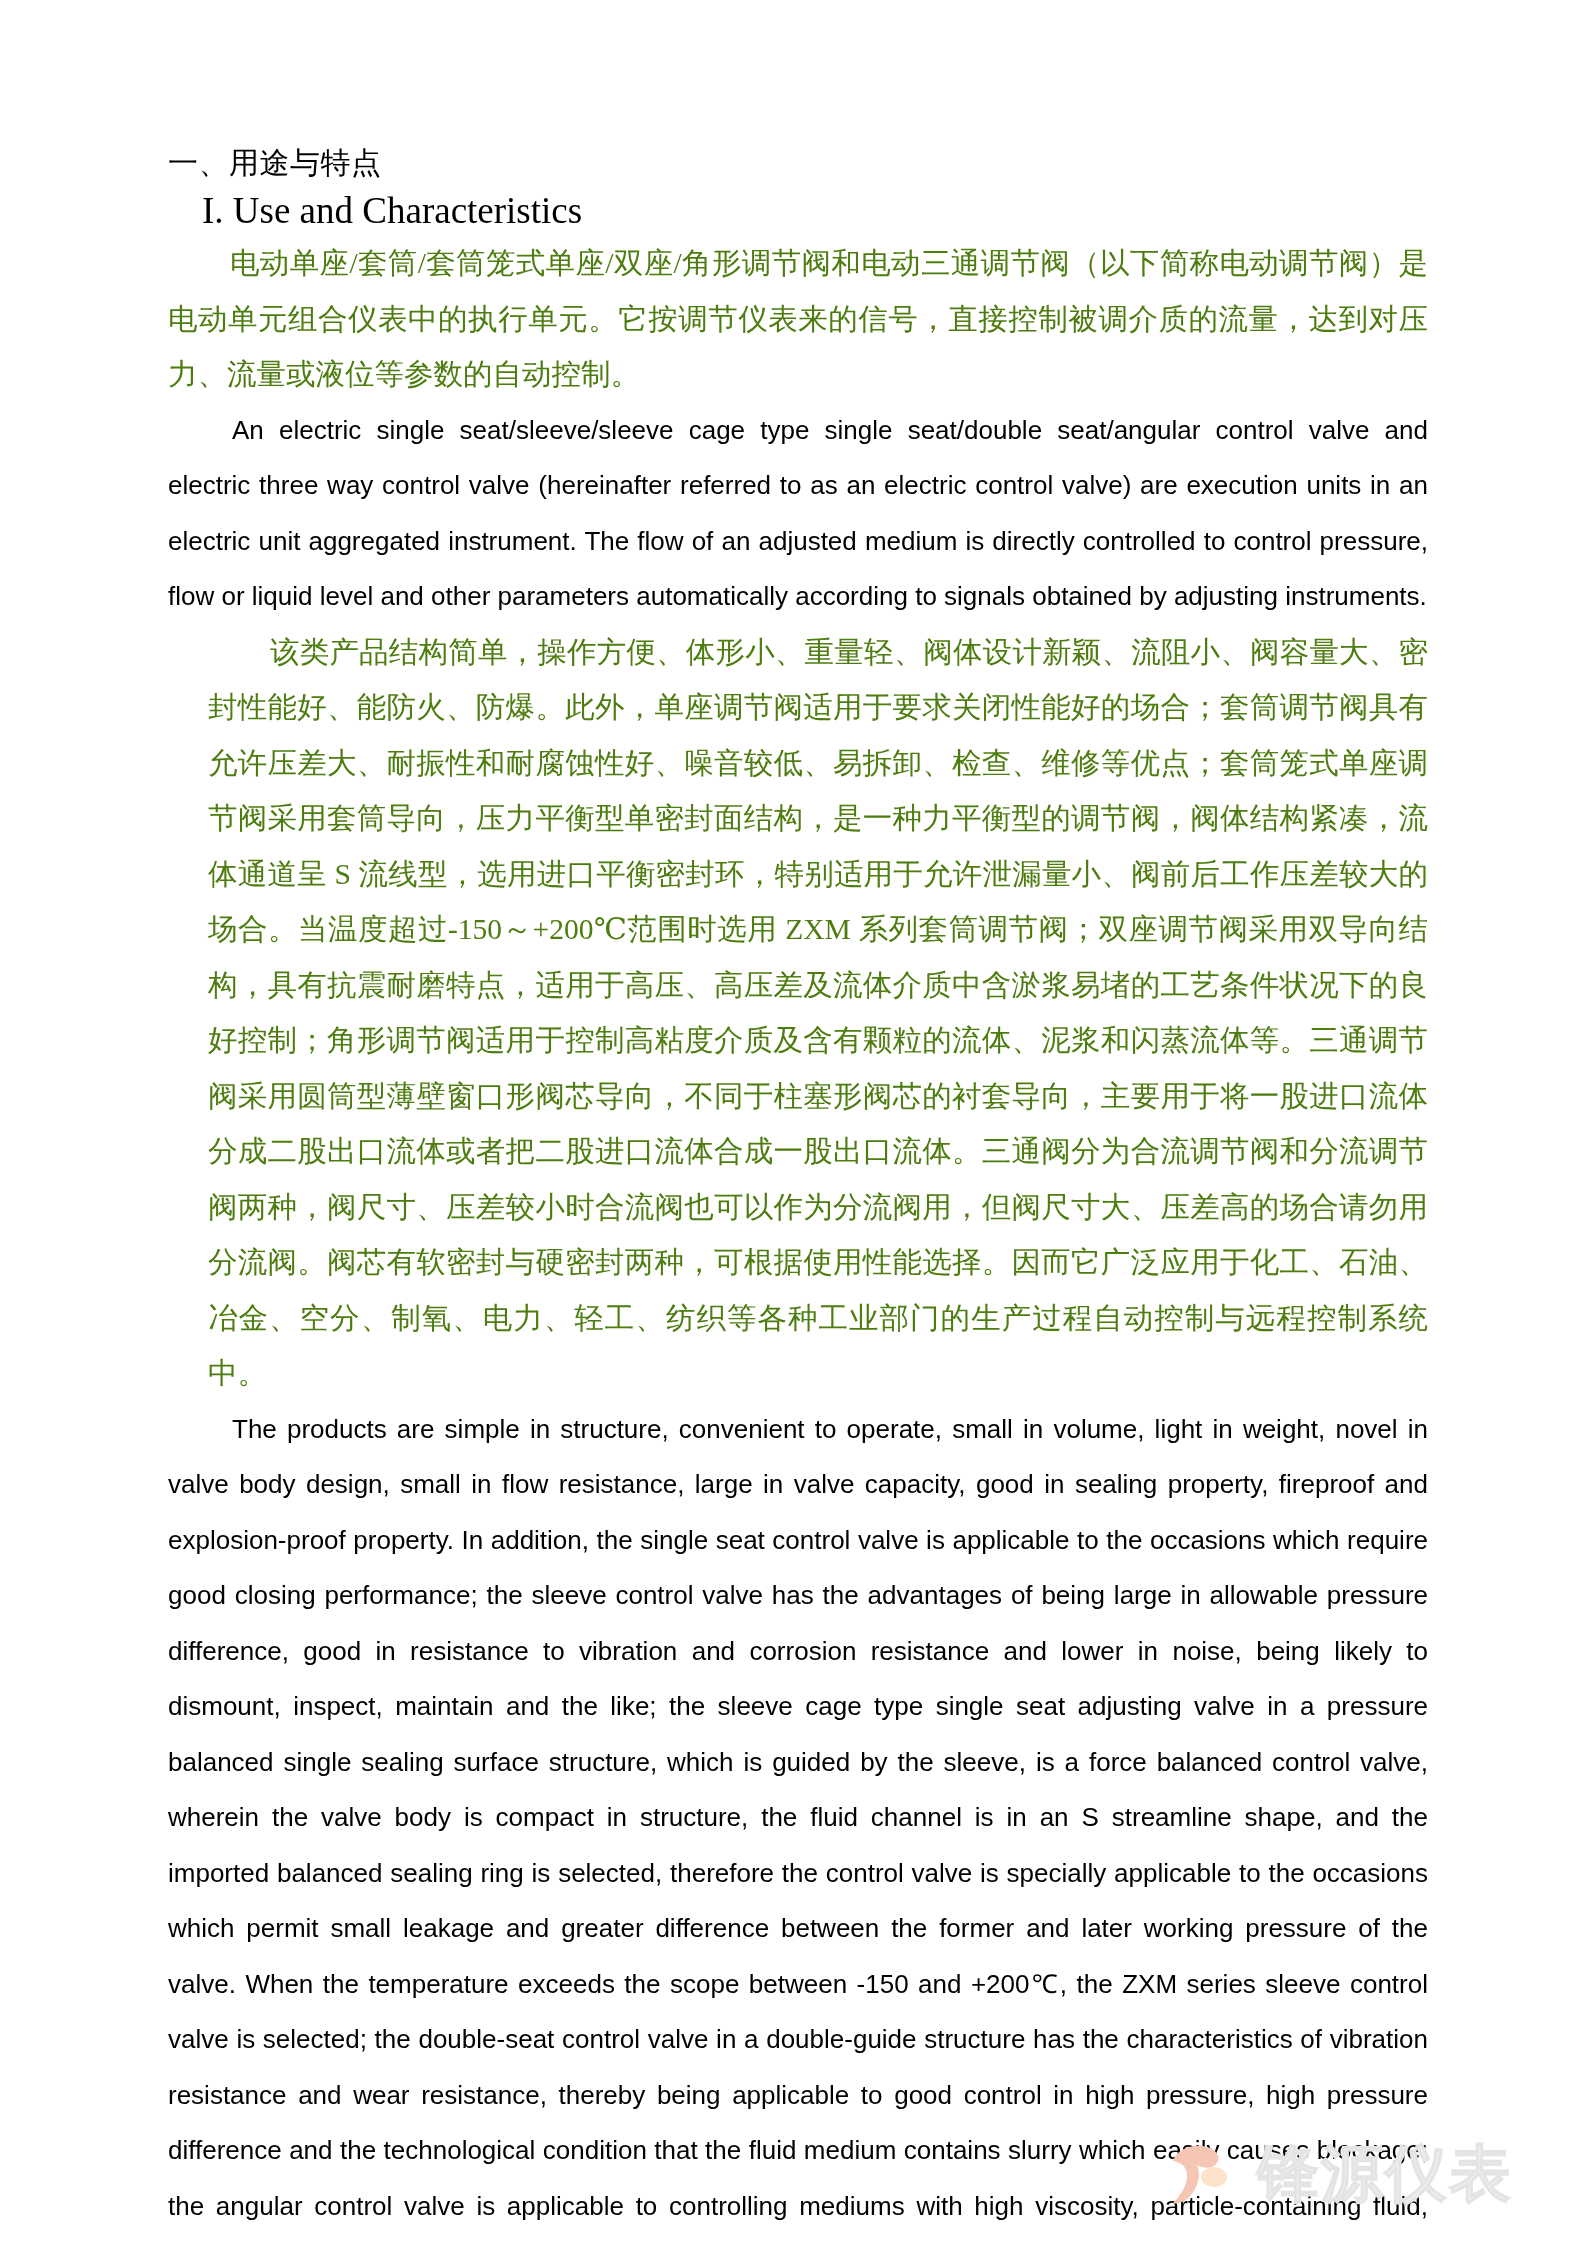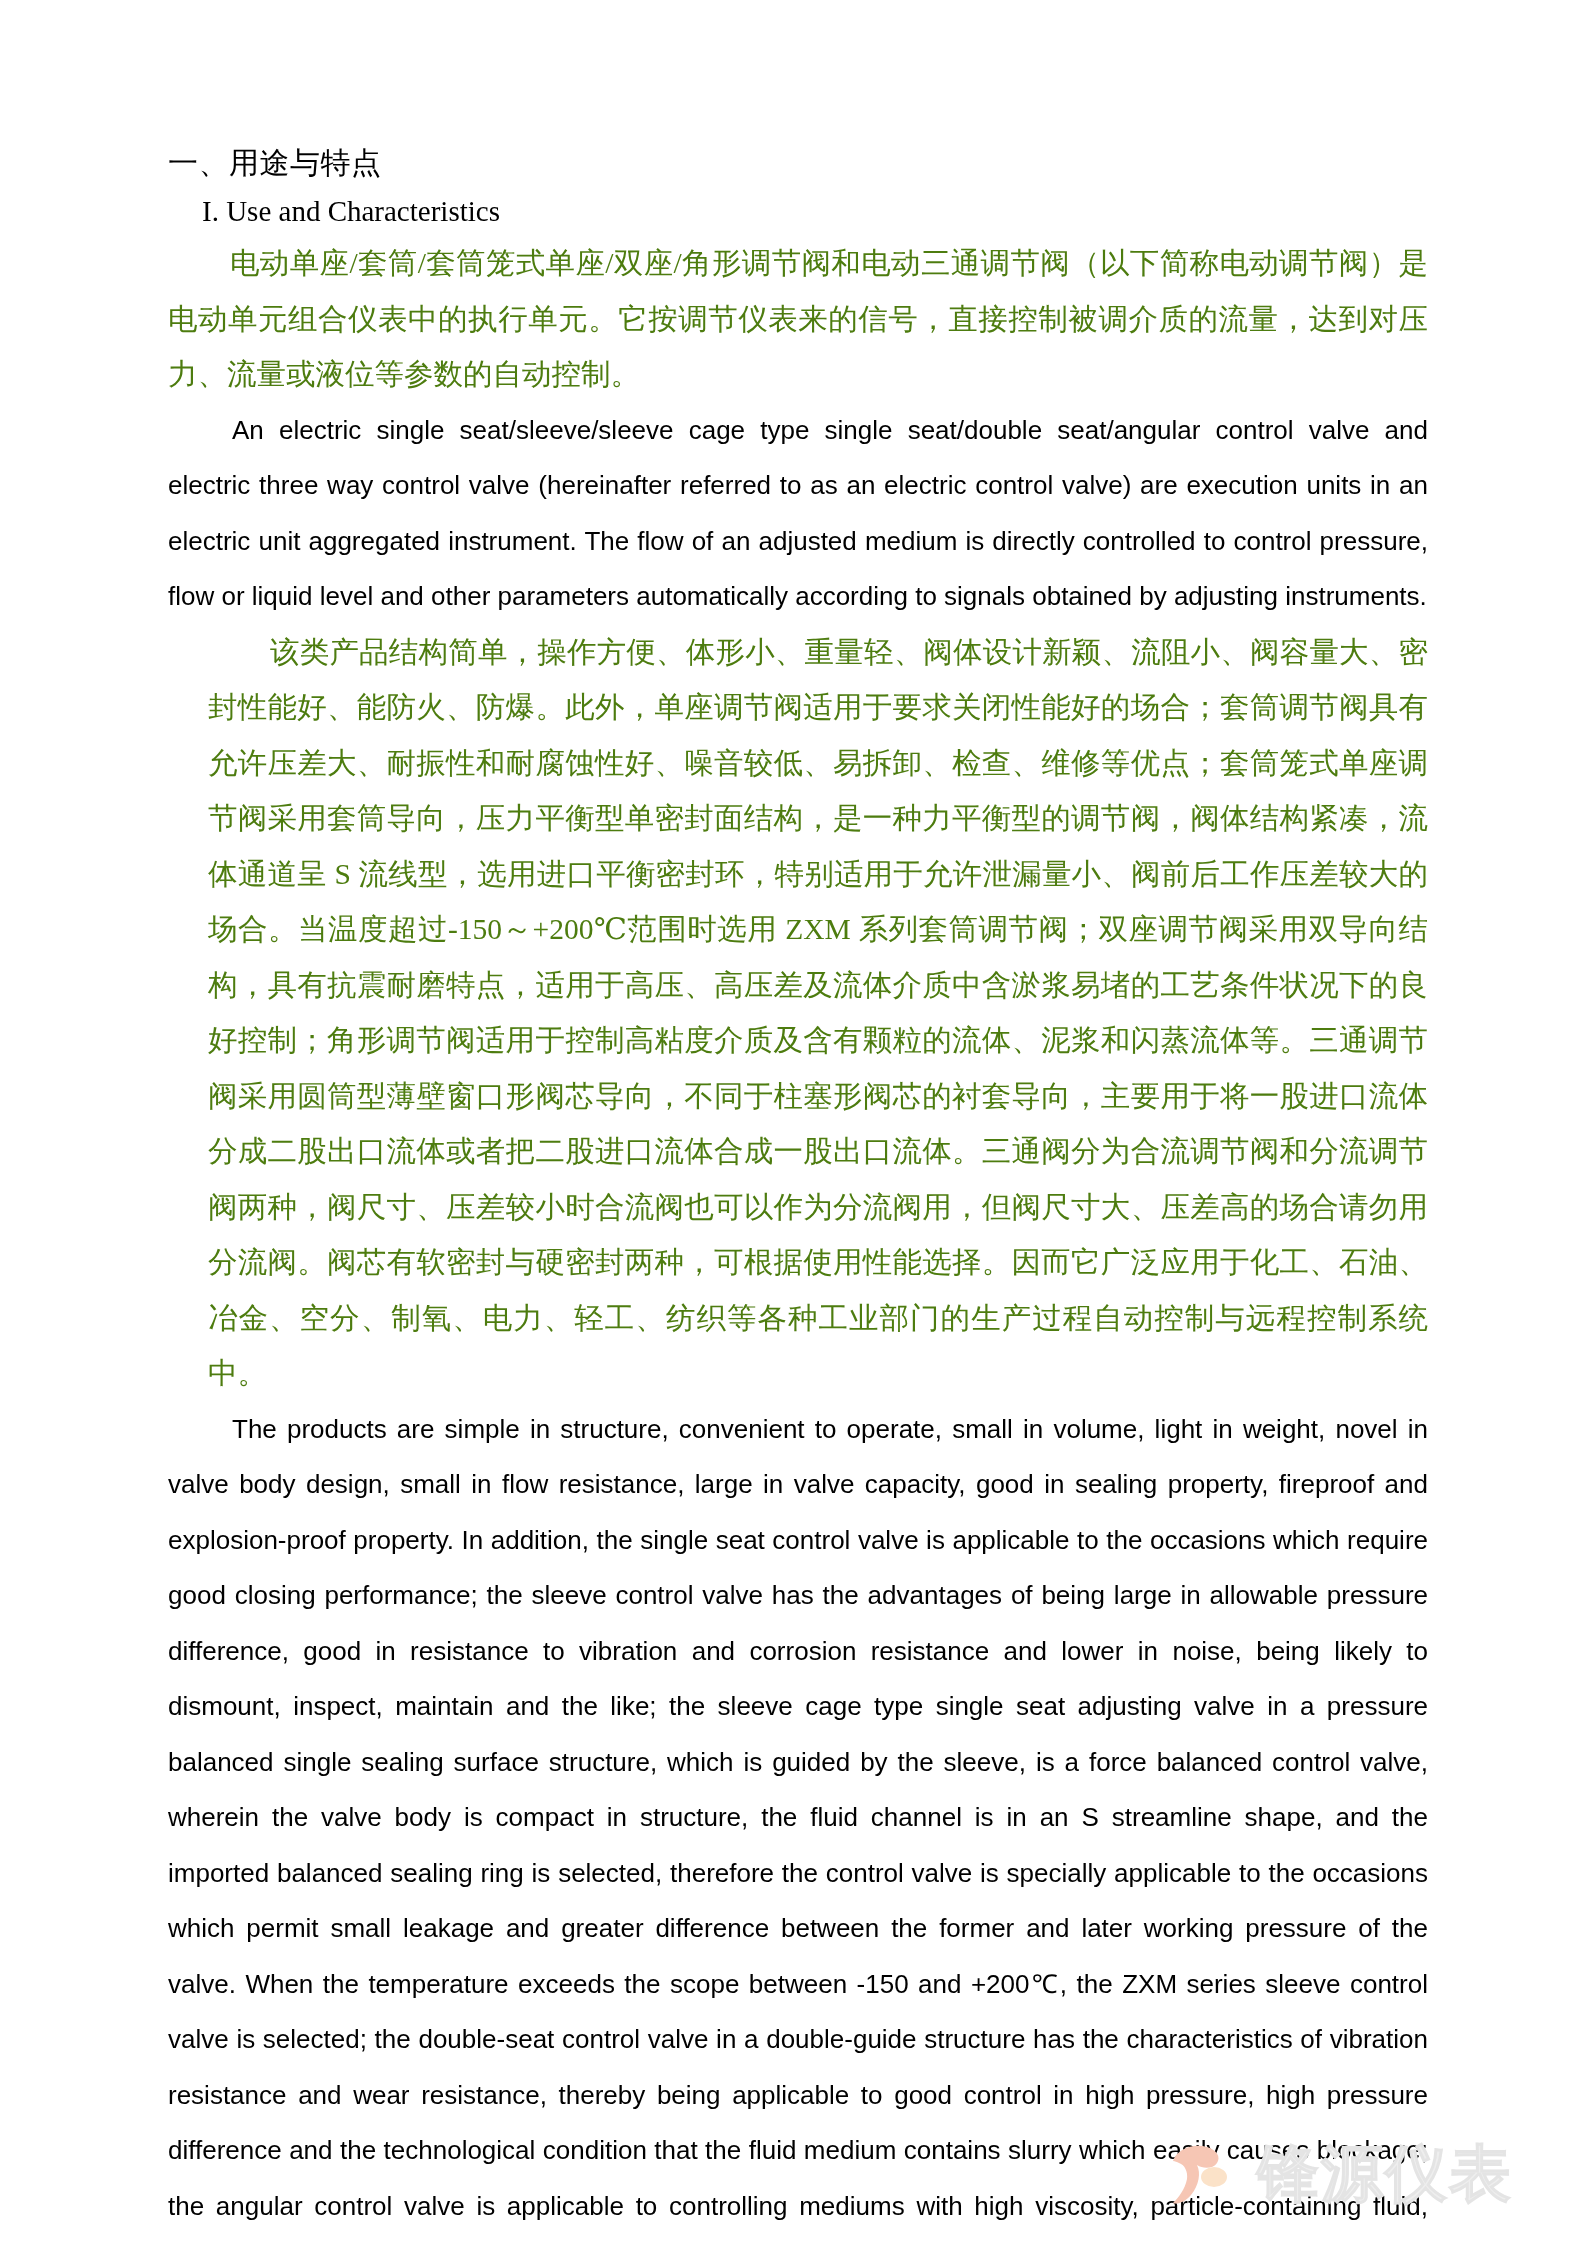--- a/index.html
+++ b/index.html
@@ -25,21 +25,21 @@
   .heading-cn {
     font-family: "Liberation Serif", "DejaVu Serif", serif;
     font-size: 30px;
     line-height: 46px;
     color: #000000;
     margin: 0 0 2px 0;
     letter-spacing: 0.5px;
   }
   .heading-en {
     font-family: "Liberation Serif", "DejaVu Serif", serif;
-    font-size: 29px;
+    font-size: 37px;
     line-height: 46px;
     color: #000000;
     margin: 0 0 2px 0;
     padding-left: 34px;
   }
   p.para {
     font-family: Liberation Sans, sans-serif;
     font-size: 26px;
     line-height: 55.5px;
     color: #000000;

